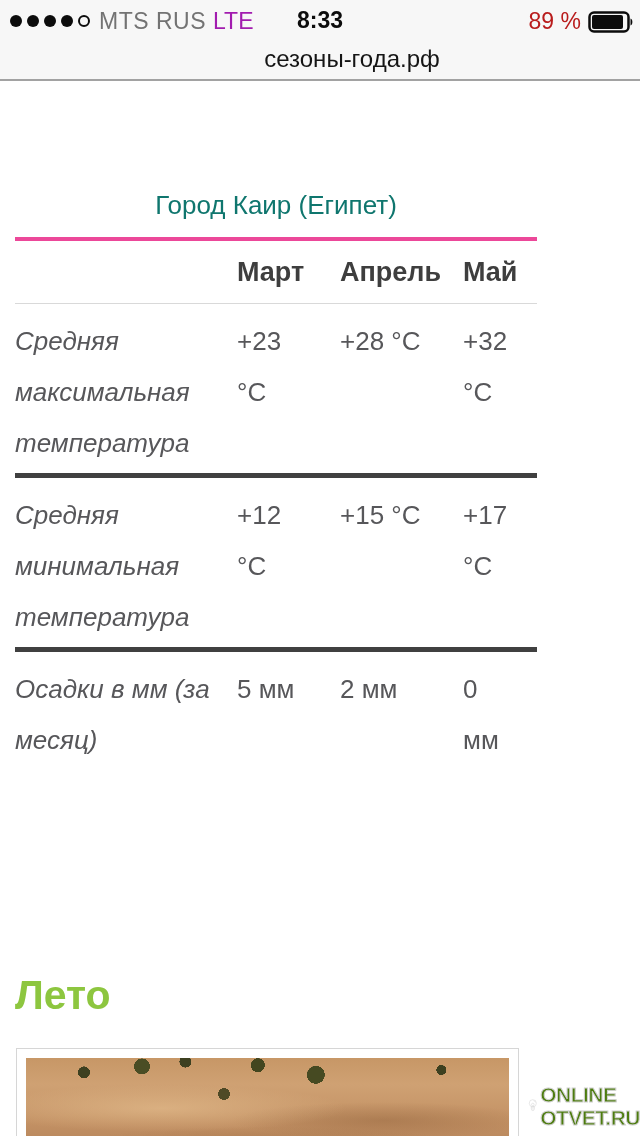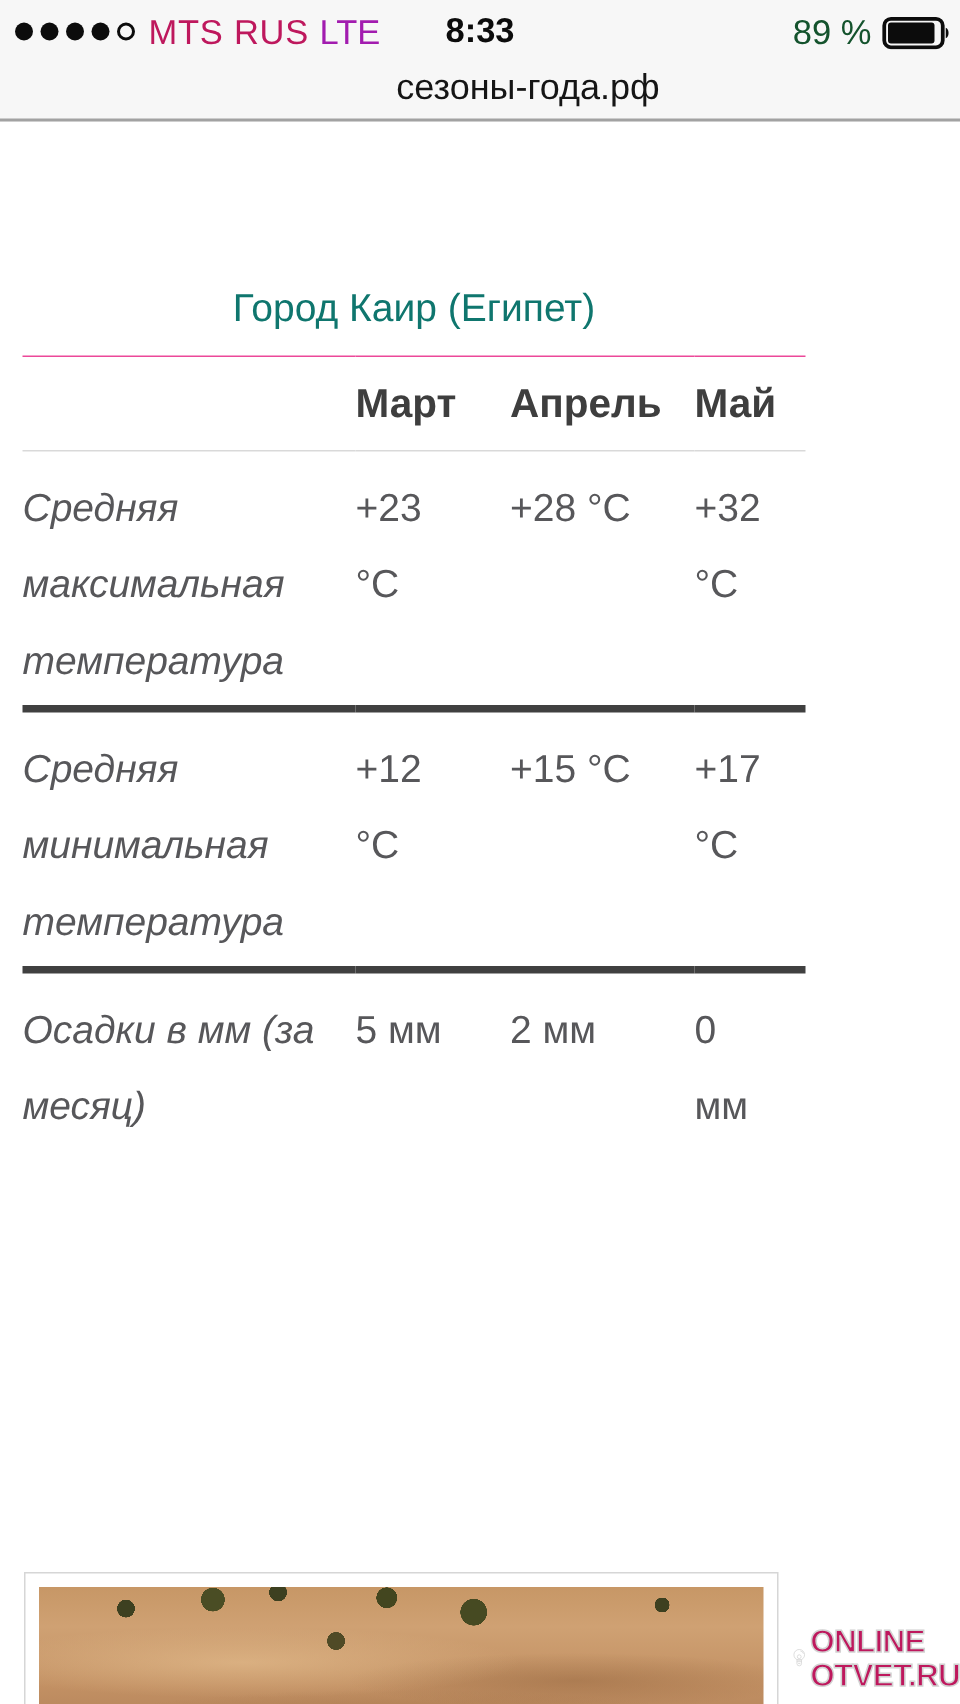--- a/index.html
+++ b/index.html
@@ -9,39 +9,39 @@
     font-family:"Liberation Sans",sans-serif;color:#111;
   }
 
   
   .chrome{position:absolute;top:0;left:0;width:640px;height:79px;
     background:#f7f7f7;border-bottom:2px solid #a2a2a2;}
   .status-row{position:absolute;top:0;left:0;width:640px;height:40px;}
   .signal-dots{position:absolute;left:10px;top:15px;display:flex;gap:5px;}
   .dot{width:12px;height:12px;border-radius:50%;background:#0c0c0c;box-sizing:border-box;}
   .dot.empty{background:transparent;border:2px solid #0c0c0c;}
-  .carrier{position:absolute;left:99px;top:8px;font-size:23px;letter-spacing:.5px;color:#be185d;}
+  .carrier{position:absolute;left:99px;top:8px;font-size:23px;letter-spacing:.5px;color:#737373;}
   .network{position:absolute;left:213px;top:8px;font-size:23px;color:#a21caf;}
   .clock{position:absolute;left:0;width:640px;text-align:center;top:7px;
     font-size:23px;font-weight:bold;color:#0c0c0c;}
   .battery-group{position:absolute;right:6px;top:8px;display:flex;align-items:center;gap:7px;}
-  .battery-label{font-size:23px;color:#14532d;}
+  .battery-label{font-size:23px;color:#b91c1c;}
   .url-row{position:absolute;top:40px;left:0;width:640px;height:39px;padding-left:32px;}
   .url-text{display:block;width:100%;text-align:center;line-height:37px;
     font-size:24px;color:#151515;background:transparent;border:none;
     font-family:"Liberation Sans",sans-serif;}
 
   
   .table-caption{position:absolute;left:15px;top:190px;width:522px;
     text-align:center;font-size:26px;color:#0f766e;}
   table.weather{position:absolute;left:15px;top:237px;width:522px;
     border-collapse:collapse;table-layout:fixed;}
   table.weather th{font-size:27px;font-weight:bold;color:#3e3e3e;
     text-align:left;padding:0;height:62px;vertical-align:middle;}
-  table.weather thead tr{border-top:1px solid #ec4899;border-bottom:1px solid #d9d9d9;}
+  table.weather thead tr{border-top:4px solid #ec4899;border-bottom:1px solid #d9d9d9;}
   table.weather tbody tr{border-bottom:5px solid #404040;}
   table.weather tbody tr:last-child{border-bottom:none;}
   table.weather td{vertical-align:top;padding:12px 0 0 0;
     font-size:26px;line-height:51px;color:#57575a;}
   td.row-label{font-style:italic;padding-left:13px;}
   .cell-text{white-space:pre-line;display:block;}
   .indent{padding-left:15px;}
   tr.r-temp td{height:157px;}
   tr.r-rain td{height:168px;}
   tr.r-precip td{height:103px;}
@@ -65,21 +65,21 @@
       radial-gradient(ellipse 55% 28% at 28% 42%, rgba(233,196,148,.55), transparent 70%),
       radial-gradient(ellipse 45% 22% at 74% 52%, rgba(120,75,40,.30), transparent 70%),
       radial-gradient(ellipse 65% 30% at 50% 78%, rgba(146,97,52,.40), transparent 70%),
       linear-gradient(180deg,#c79766 0%,#cfa173 22%,#c29063 55%,#b2825a 80%,#9e7045 100%);
   }
 
   
   .watermark{position:absolute;left:528px;top:1075px;width:112px;height:61px;
     display:flex;align-items:center;}
   .wm-text{margin-left:2px;font-size:21px;font-weight:bold;line-height:23px;
-    color:#be185d;-webkit-text-stroke:1px #d2d2d2;text-shadow:0 0 1px #dedede;
+    color:#4d7c0f;-webkit-text-stroke:1px #d2d2d2;text-shadow:0 0 1px #dedede;
     letter-spacing:-.5px;}
 </style>
 </head>
 <body>
 
 <div class="screen">
 
   <div class="chrome">
     <div class="status-row">
       <div class="signal-dots">
@@ -167,20 +167,21 @@
             <span class="cell-text">2 мм</span>
           </td>
         <td>
             <span class="cell-text">0
 мм</span>
           </td>
       </tr>
     </tbody>
   </table>
 
+  <div class="section-heading">Лето</div>
 
   <div class="photo-frame">
     <div class="photo"></div>
   </div>
 
   <div class="watermark">
     <svg width="40" height="58" viewBox="0 0 40 58">
       <g fill="none" stroke="#d4d4d4" stroke-width="2">
         <circle cx="19" cy="18" r="14"></circle>
         <path d="M22 8 a9 9 0 0 1 8 7"></path>

